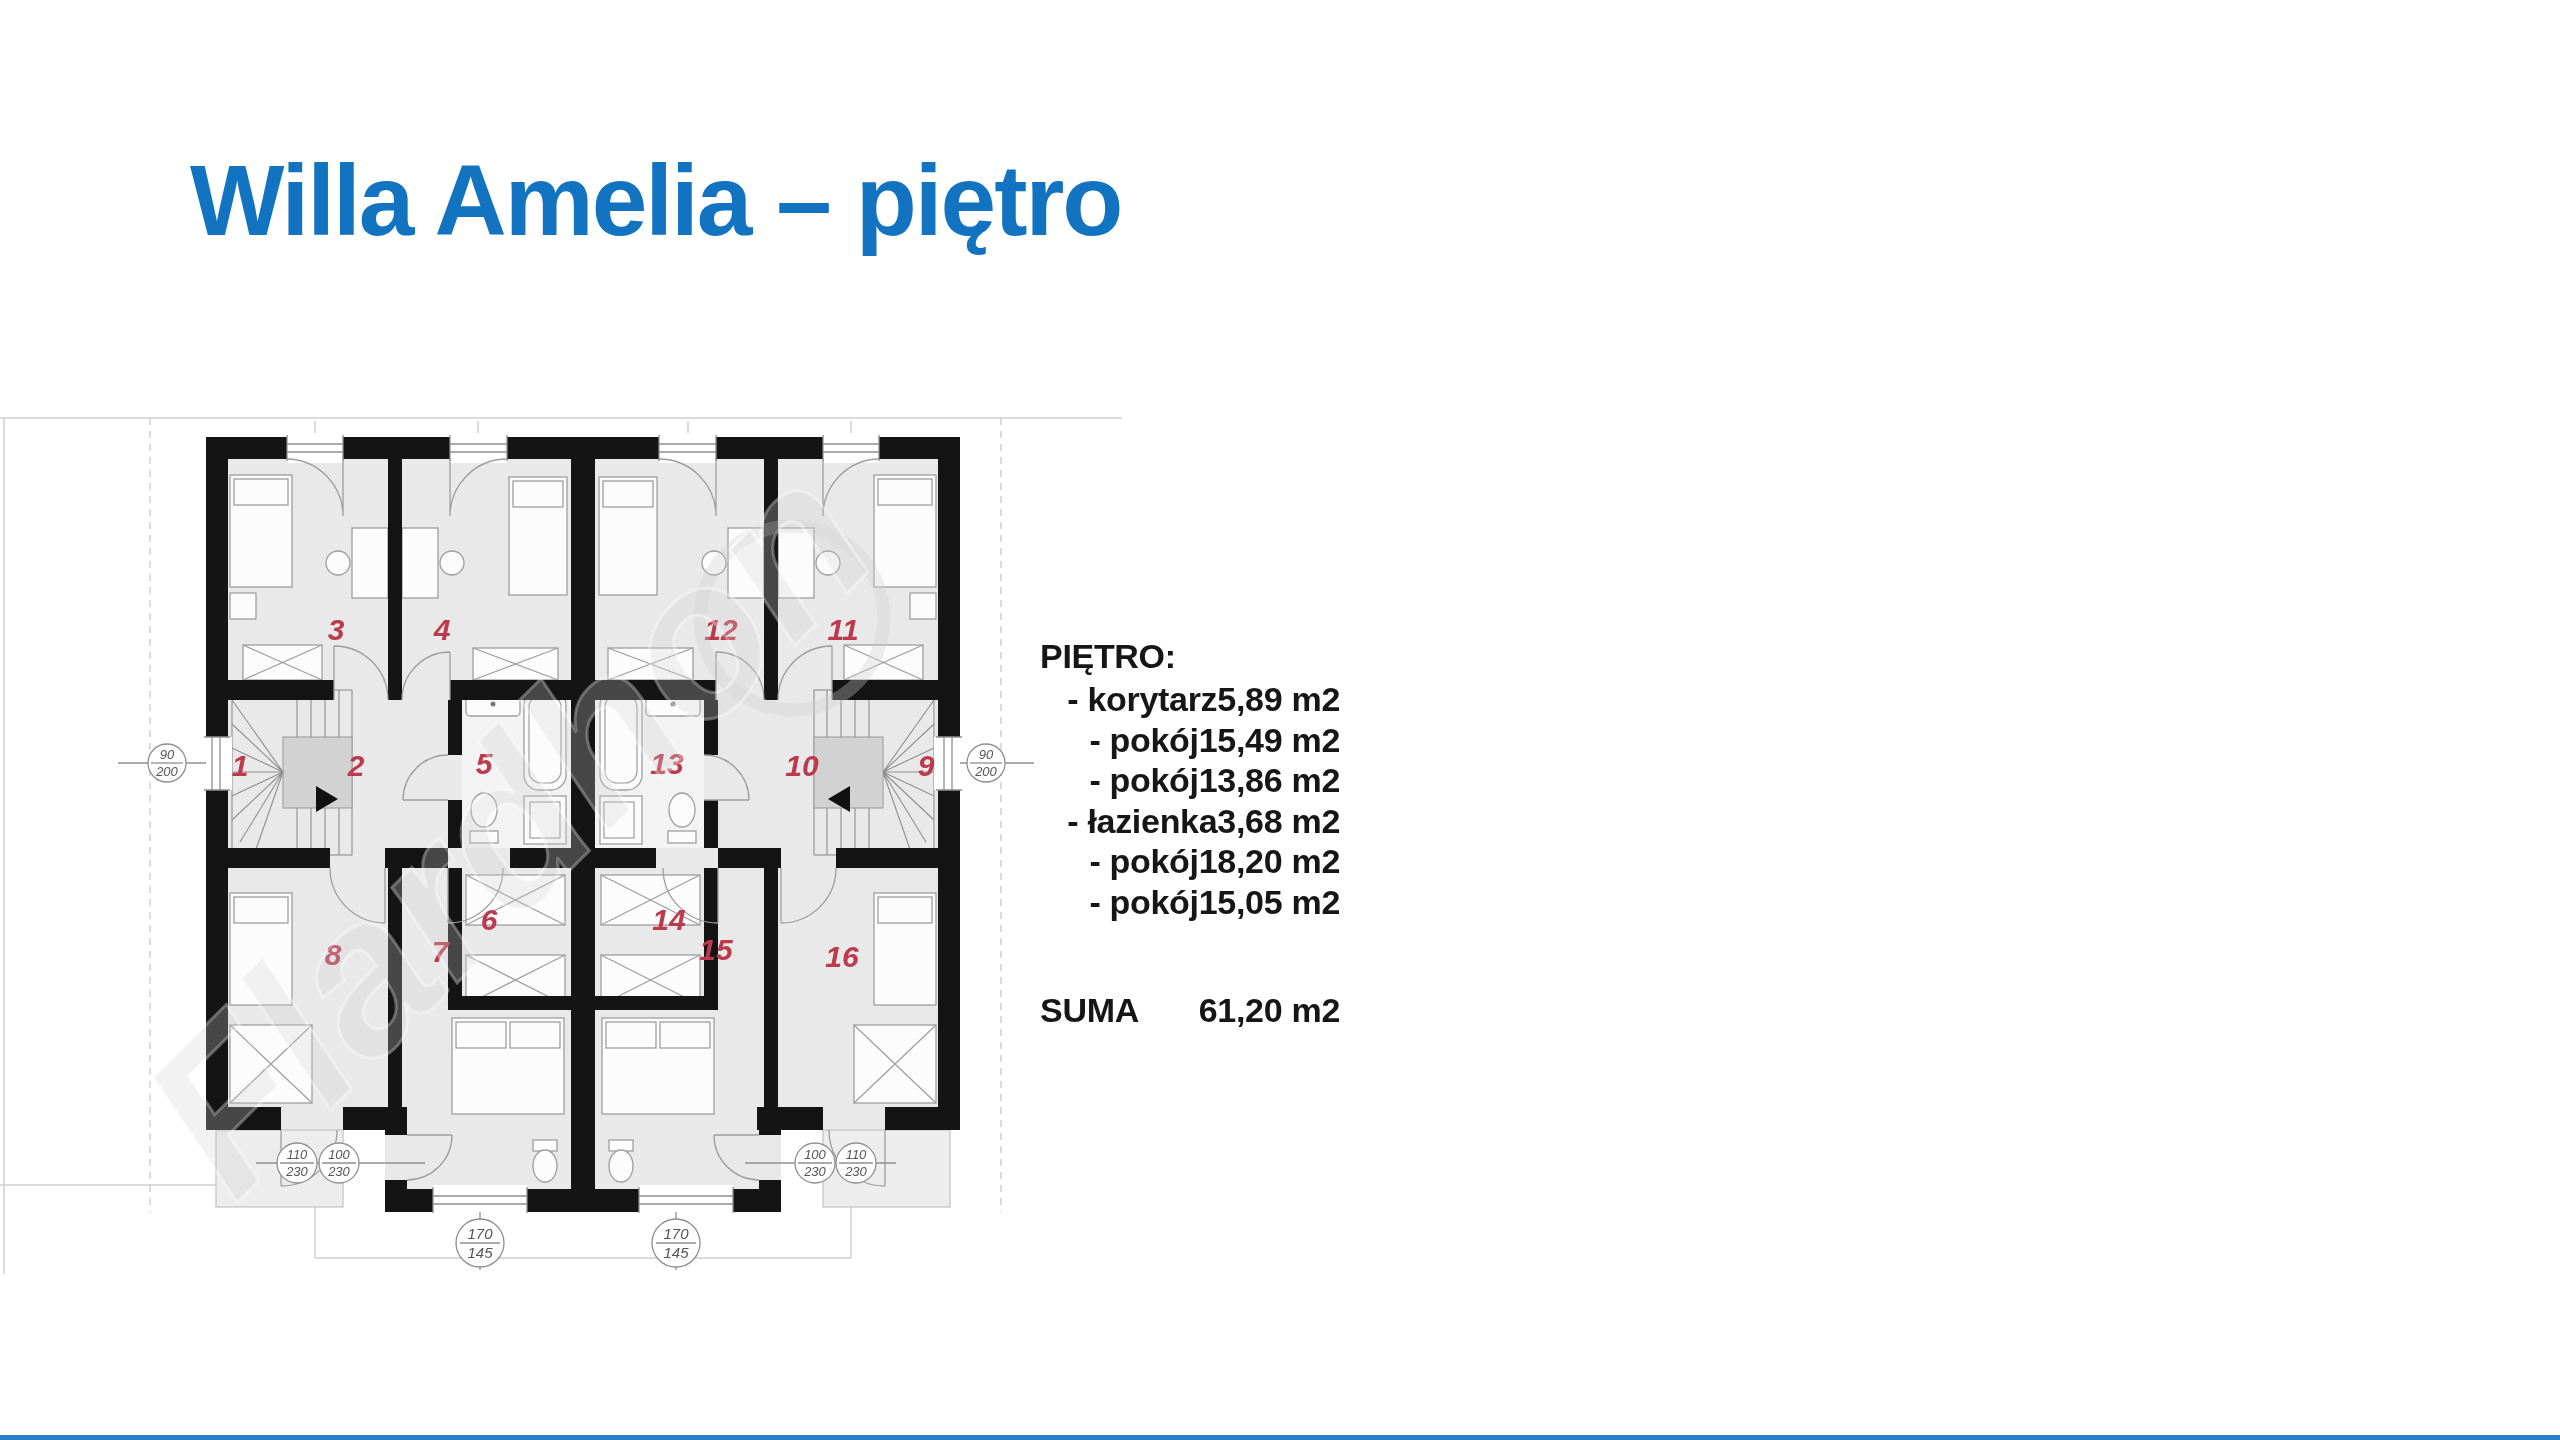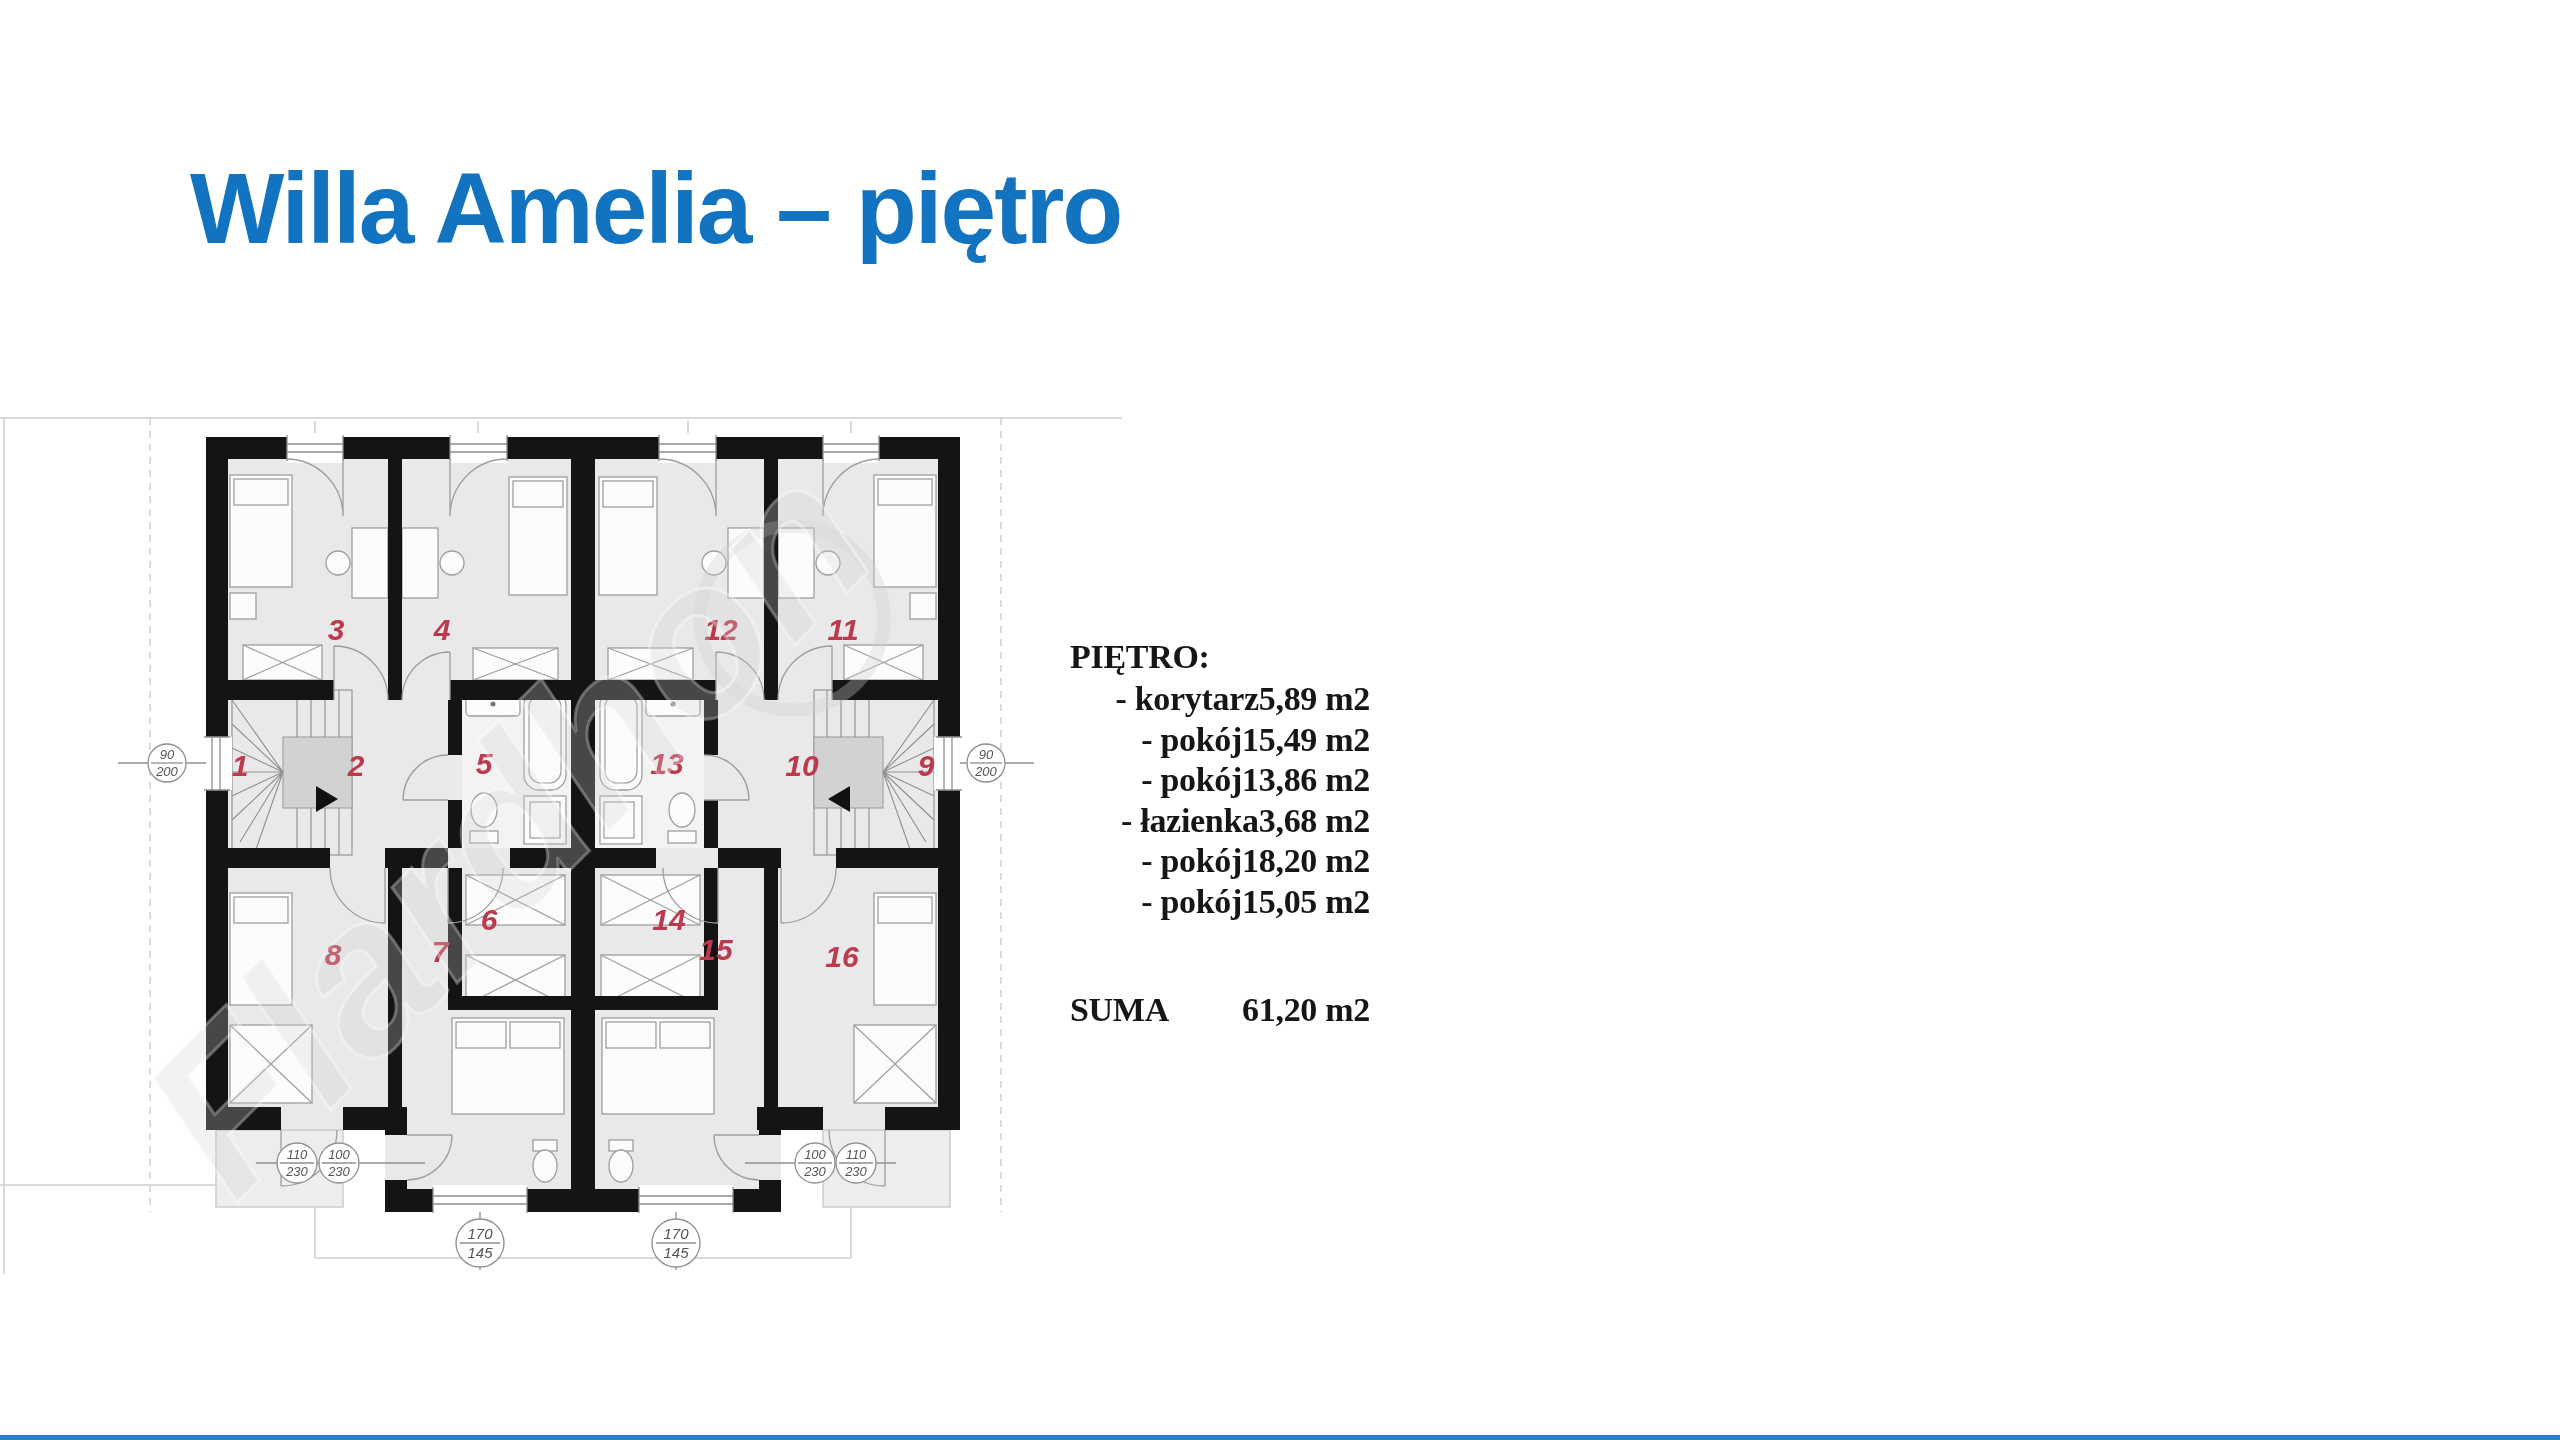--- a/index.html
+++ b/index.html
@@ -1,28 +1,28 @@
 <!DOCTYPE html>
 <html><head>
 <meta charset="utf-8">
 <style>
   html,body{margin:0;padding:0;background:#ffffff;}
   .slide{
     position:relative;width:2560px;height:1440px;background:#ffffff;
     overflow:hidden;font-family:"Liberation Sans",sans-serif;
   }
   .title{
-    position:absolute;left:190px;top:148px;
+    position:absolute;left:190px;top:140px;
     font-size:100px;font-weight:bold;letter-spacing:-2px;line-height:1.2;
     color:#1273c0;white-space:nowrap;
   }
   .plan-svg{position:absolute;left:0;top:390px;width:1150px;height:900px;}
   .areas{
-    position:absolute;left:1070px;top:634px;width:300px;
-    font-size:34px;font-weight:bold;color:#161616;letter-spacing:-0.3px;font-family:Liberation Serif, serif;
+    position:absolute;left:1040px;top:634px;width:300px;
+    font-size:34px;font-weight:bold;color:#161616;letter-spacing:-0.3px;
   }
   .areas-heading{line-height:45px;}
   .area-row{display:flex;justify-content:flex-end;line-height:40.5px;}
   .area-value{text-align:right;}
   .area-total{display:flex;justify-content:space-between;line-height:40px;margin-top:68px;}
   .bottom-accent{
     position:absolute;left:0;bottom:0;width:100%;height:5px;background:#2a7cc7;
   }
   
   .cline{stroke:#cfcfcf;stroke-width:1.5;fill:none;}

